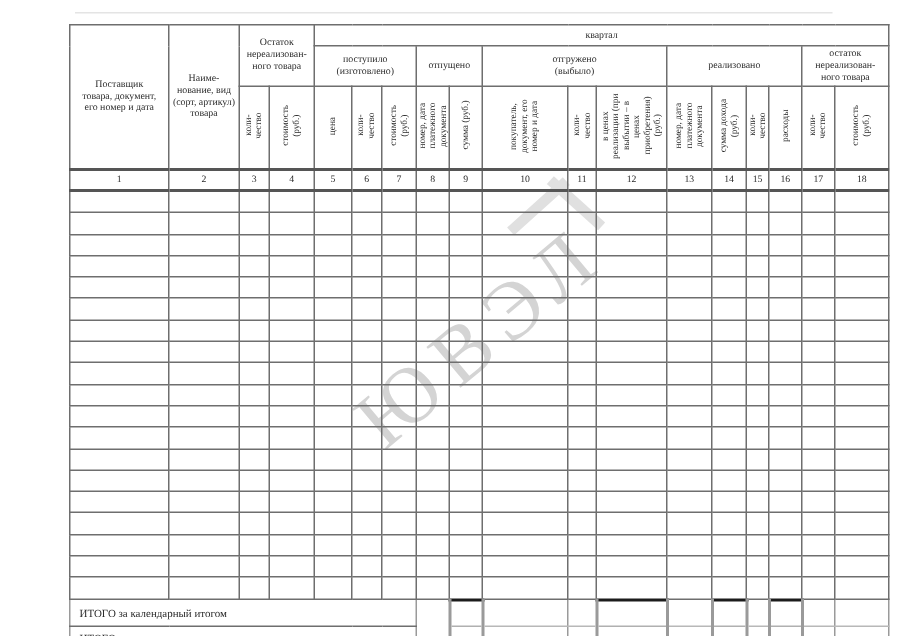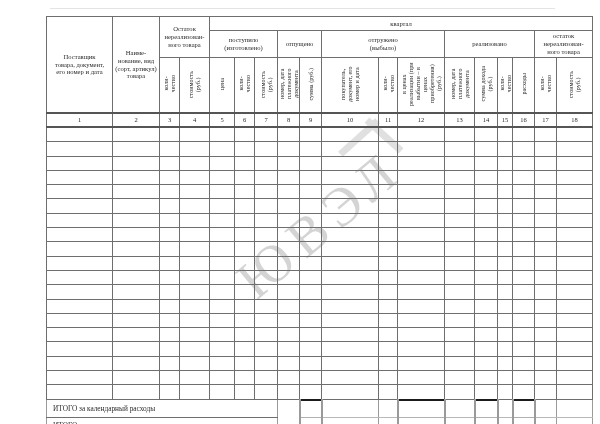--- a/index.html
+++ b/index.html
@@ -533,21 +533,21 @@
             <td></td>
             <td></td>
             <td></td>
             <td></td>
             <td></td>
           </tr>
         </tbody>
 
     <tbody>
       <tr class="t1">
-        <td class="tlabel" colspan="7">ИТОГО за календарный расходы</td>
+        <td class="tlabel" colspan="7">ИТОГО за календарный итогом</td>
         <td class="t-span" rowspan="2"></td>
         <td class="box"></td>
         <td class="lt"></td>
         <td class="lt"></td>
         <td class="box"></td>
         <td class="lt"></td>
         <td class="box"></td>
         <td class="lt"></td>
         <td class="box"></td>
         <td class="lt"></td>

